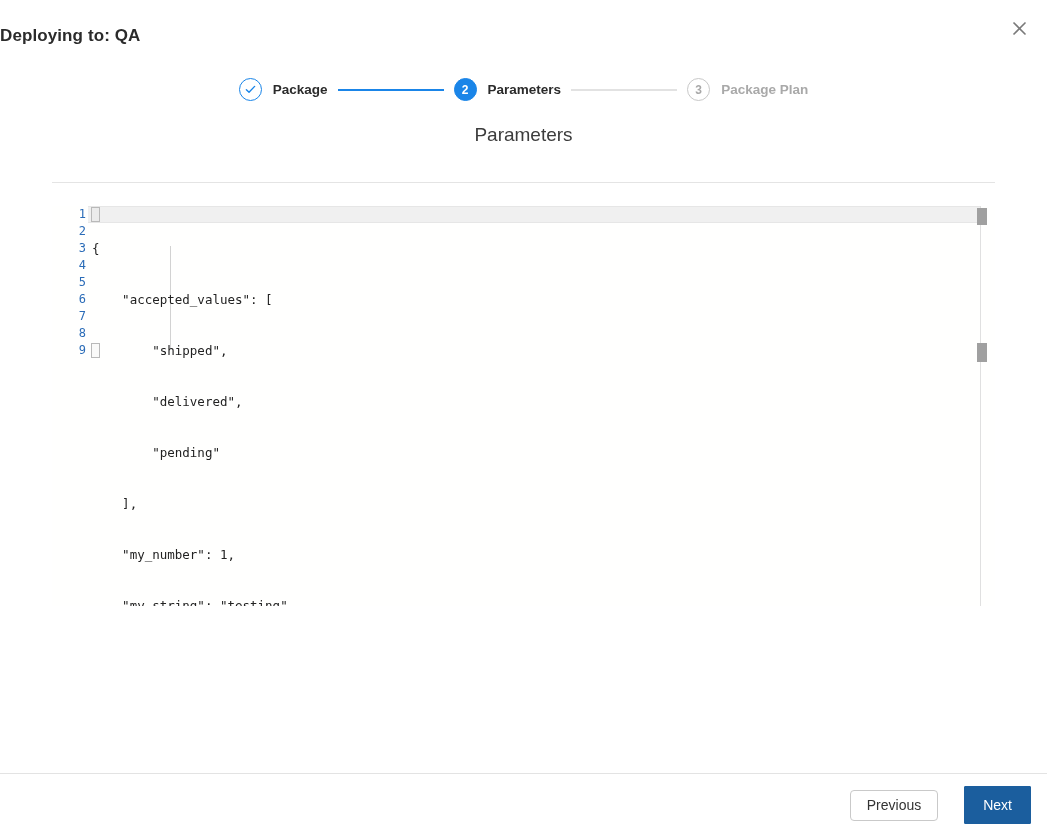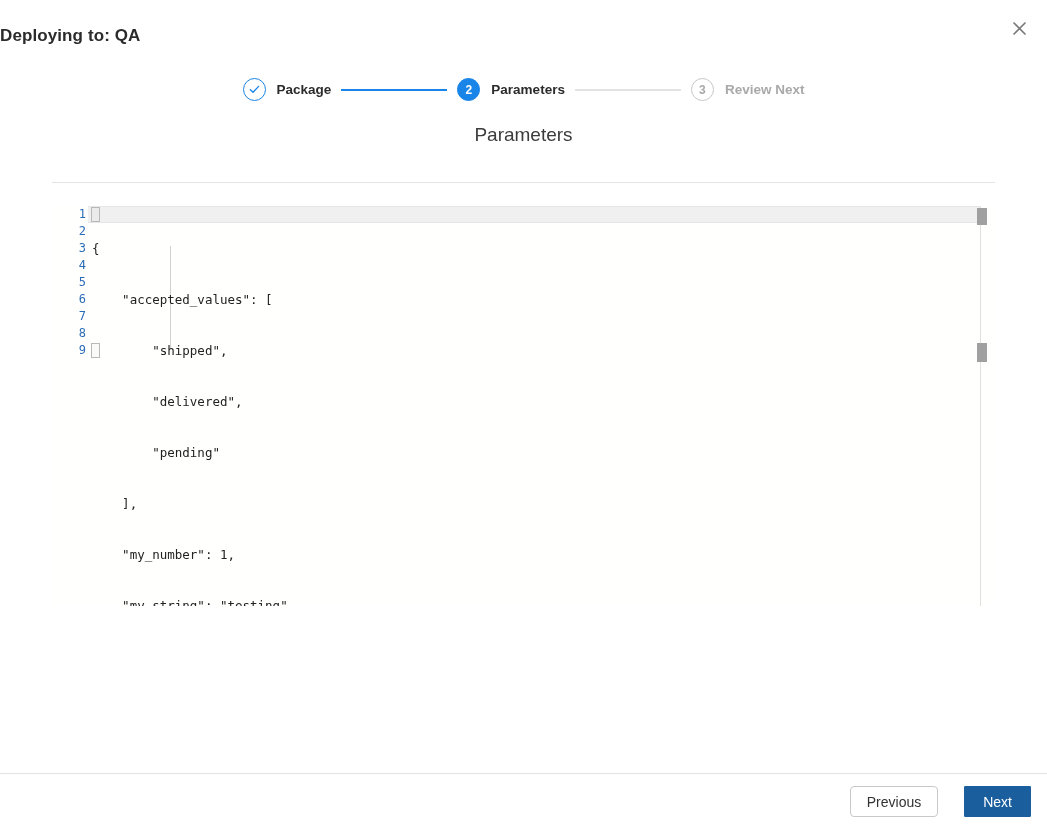--- a/index.html
+++ b/index.html
@@ -260,21 +260,21 @@
     padding: 0 16px;
     height: 31px;
     min-width: 86px;
   }
   .btn-next {
     background: #1b5e9e;
     border: 1px solid #1b5e9e;
     border-radius: 1px;
     color: #ffffff;
     padding: 0 18px;
-    height: 31px;
+    height: 38px;
     min-width: 66px;
   }
 </style>
 </head>
 <body>
 
 <div class="close-btn">
   <span>
     <svg width="15" height="15" viewBox="0 0 15 15" aria-hidden="true">
       <line x1="1.5" y1="1.5" x2="13.5" y2="13.5" stroke="#7a7a7a" stroke-width="1.6"></line>
@@ -300,21 +300,21 @@
 
   <div class="step active">
     <span class="step-circle">2</span>
     <span class="step-label">Parameters</span>
   </div>
 
   <div class="connector empty"></div>
 
   <div class="step todo">
     <span class="step-circle">3</span>
-    <span class="step-label">Review Next</span>
+    <span class="step-label">Package Plan</span>
   </div>
 
 </div>
 
 <div class="section-heading">Parameters</div>
 
 <div class="top-divider"></div>
 
 <div class="editor">
 

